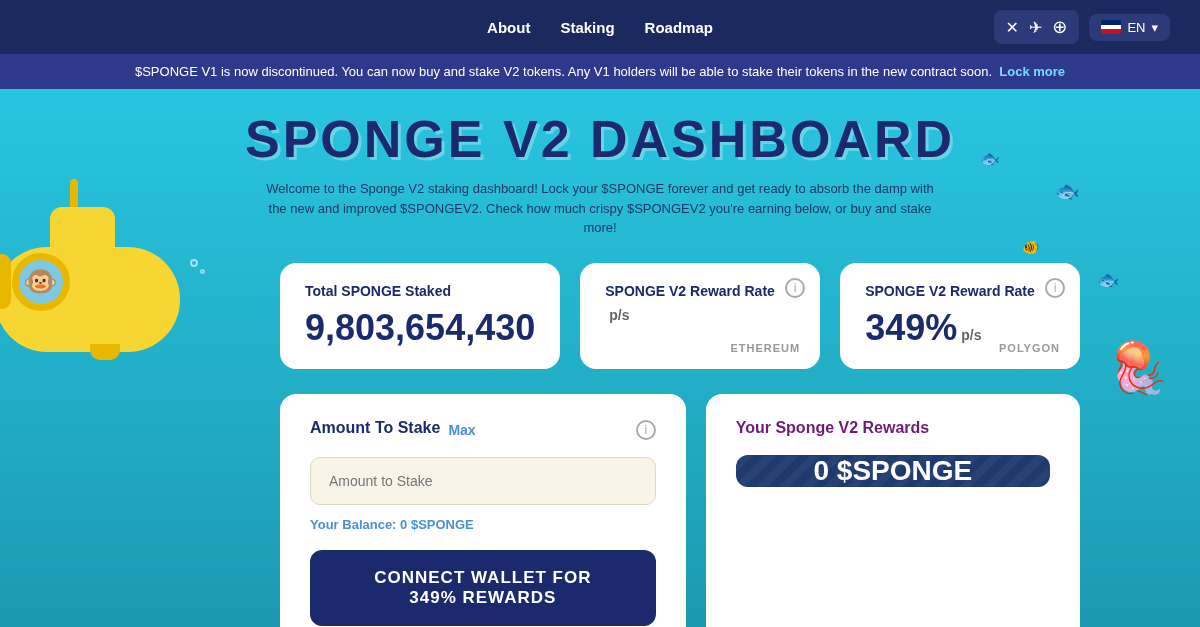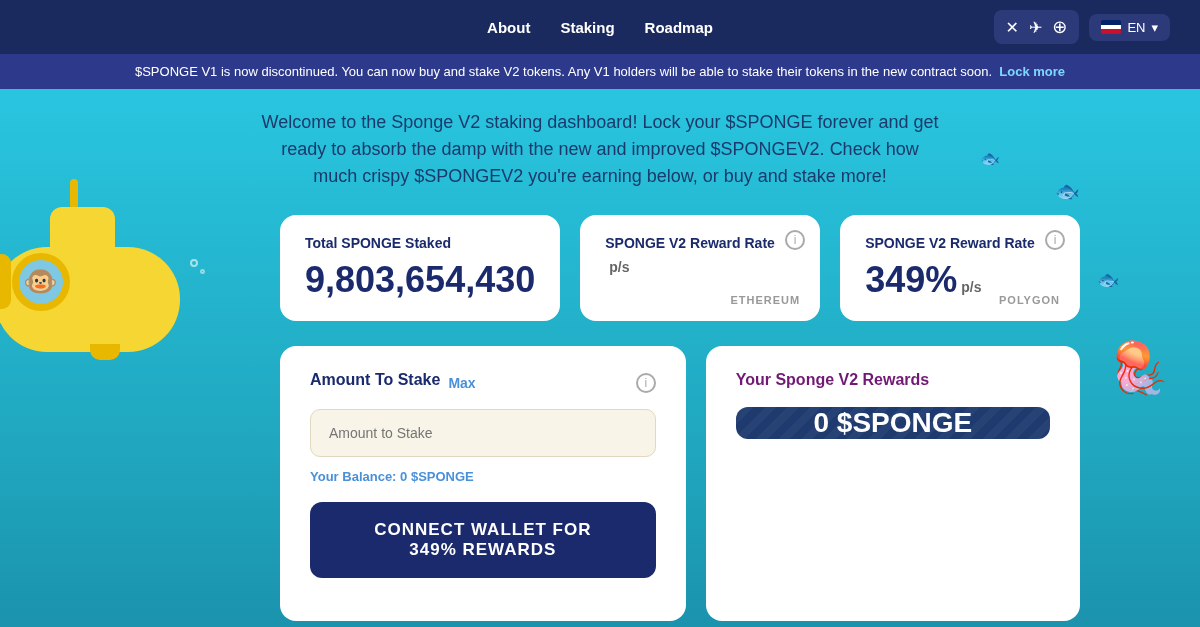--- a/index.html
+++ b/index.html
@@ -119,21 +119,21 @@
       color: #1a2a6c;
       letter-spacing: 3px;
       text-shadow: 3px 3px 0px rgba(255,255,255,0.3);
       margin-bottom: 10px;
       font-family: 'Arial Black', Arial, sans-serif;
       text-transform: uppercase;
     }
     .page-subtitle {
       text-align: center;
       color: #1a3a6c;
-      font-size: 18px;
+      font-size: 13px;
       max-width: 680px;
       margin: 0 auto 25px;
       line-height: 1.5;
     }
 
     
     .stats-row {
       display: flex;
       gap: 20px;
       max-width: 960px;
@@ -376,20 +376,21 @@
 
       <div style="position:absolute; width:18px; height:55px; background:#e8b800; border-radius:9px; top:85px; left:3px;"></div>
 
       <div style="position:absolute; width:30px; height:16px; background:#e8b800; border-radius:0 0 10px 10px; top:175px; left:100px;"></div>
 
       <div style="position:absolute; width:8px; height:8px; border:2px solid rgba(255,255,255,0.6); border-radius:50%; top:90px; left:200px;"></div>
       <div style="position:absolute; width:5px; height:5px; border:2px solid rgba(255,255,255,0.5); border-radius:50%; top:100px; left:210px;"></div>
     </div>
   </div>
 
+  <h1 class="page-title">SPONGE V2 DASHBOARD</h1>
   <p class="page-subtitle">Welcome to the Sponge V2 staking dashboard! Lock your $SPONGE forever and get ready to absorb the damp with the new and improved $SPONGEV2. Check how much crispy $SPONGEV2 you're earning below, or buy and stake more!</p>
 
   <div class="stats-row">
 
     <div class="stat-card">
       <h3>Total SPONGE Staked</h3>
       <div class="stat-value">9,803,654,430</div>
     </div>
 
     <div class="stat-card">

